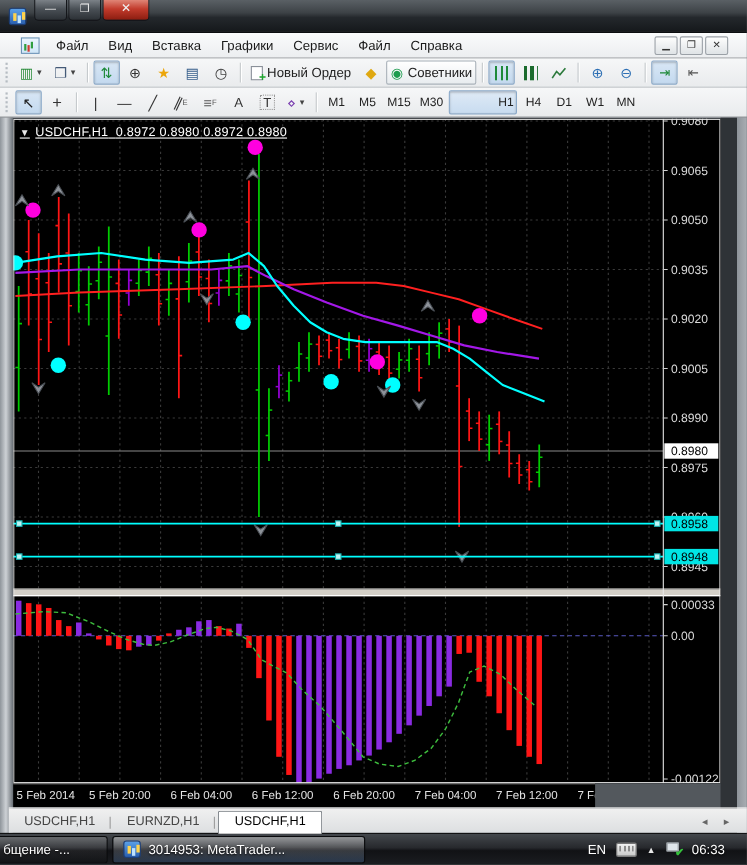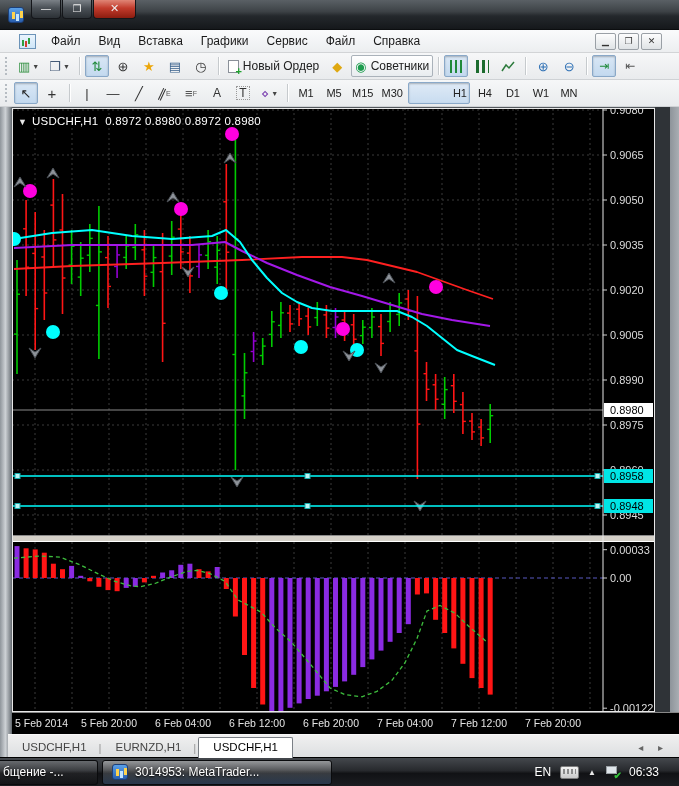--- a/index.html
+++ b/index.html
@@ -70,24 +70,24 @@
   .tf-btn { min-width:26px; height:22px; margin:0 1px; text-align:center; line-height:20px;
     border:1px solid transparent; border-radius:2px; font-size:11px; color:#222; padding:0 2px; }
   .tf-btn.active { background:linear-gradient(#dfeaf6,#c8dcf0); border-color:#8aa9c9; box-shadow:inset 0 1px 2px rgba(0,0,0,.25);padding-left:44px; }
   
   .workspace { position:relative; width:679px; height:650px; background:#53585d; }
   .left-edge { position:absolute; left:0; top:0; width:12px; height:650px;
     background:linear-gradient(90deg,#8f959b,#cdd1d5 45%,#70767c 95%,#4c5156); }
   .right-edge { position:absolute; left:655px; top:0; width:24px; height:650px;
     background:linear-gradient(90deg,#2f3337 0,#2f3337 62%,#8f959b 64%,#a9aeb3 100%); }
   #chart-svg { position:absolute; left:12px; top:1px; display:block; background:#000; }
-  .chart-header { position:absolute; left:18px; top:8px; color:#fff; font-size:11.5px; letter-spacing:.2px; }
+  .chart-header { position:absolute; left:18px; top:8px; color:#fff; font-size:11.5px; letter-spacing:.2px;text-decoration:underline; }
   .chart-header .tri { font-size:9px; margin-right:5px; color:#e8e8e8; }
   .macd-header { position:absolute; left:16px; top:437px; color:#f0f0f0; font-size:11px; }
-  .time-axis { position:absolute; left:12px; top:605px; width:668px; height:22px; background:#000;
+  .time-axis { position:absolute; left:12px; top:605px; width:529px; height:22px; background:#000;
     border-top:1px solid #888; overflow:hidden; }
   .time-axis span { position:absolute; top:4px; color:#e4e4e4; font-size:10.5px; white-space:nowrap; }
   
   .tabsrow { position:absolute; left:8px; top:627px; width:671px; height:23px;
     background:linear-gradient(#f0f0f0,#dddfe1); border-top:1px solid #f8f8f8; display:flex; align-items:flex-end;
     font-size:11.5px; color:#444; }
   .tab { padding:3px 12px 4px; margin-left:2px; }
   .tab.active { background:#fff; border:1px solid #7a7f85; border-bottom:none; color:#000;
     border-radius:2px 2px 0 0; padding:3px 14px 5px; position:relative; top:1px; }
   .tabsep { color:#999; padding:3px 0; }

